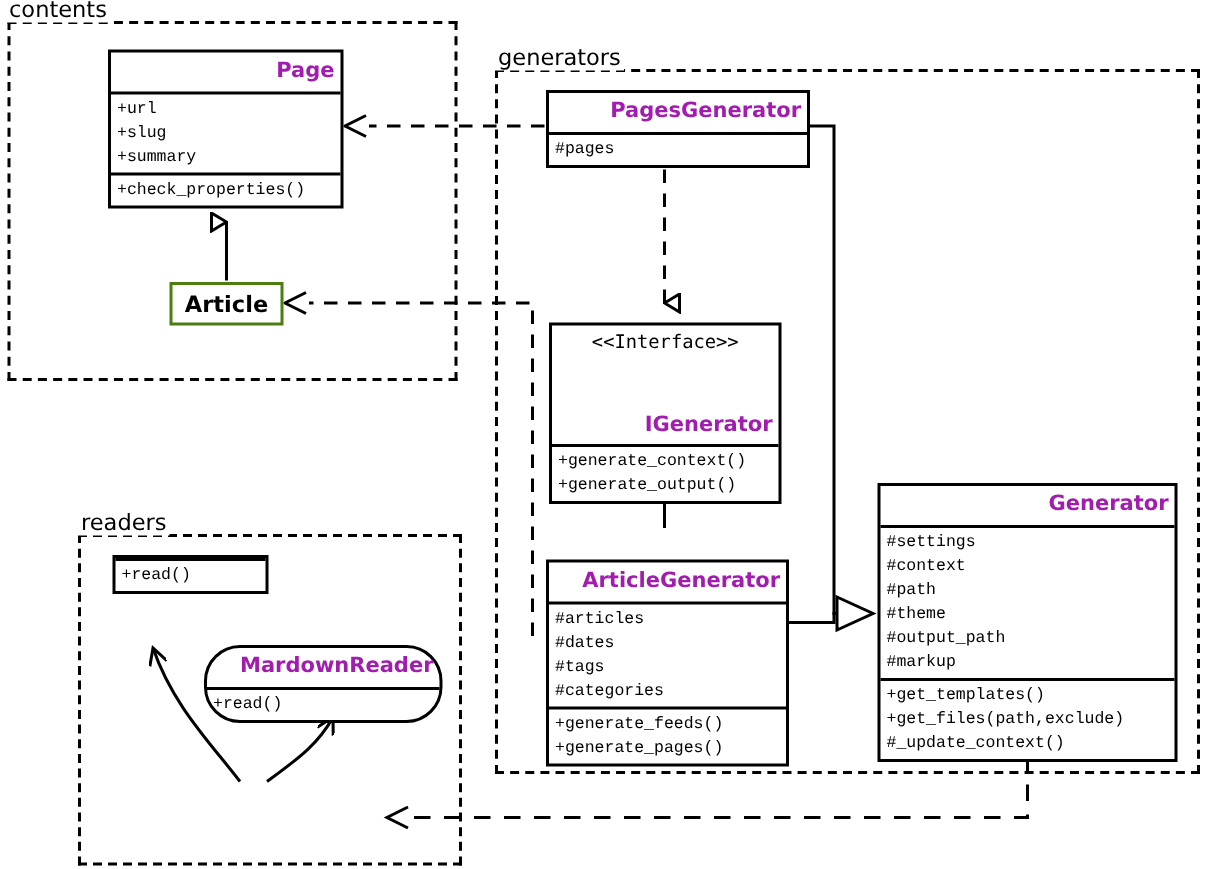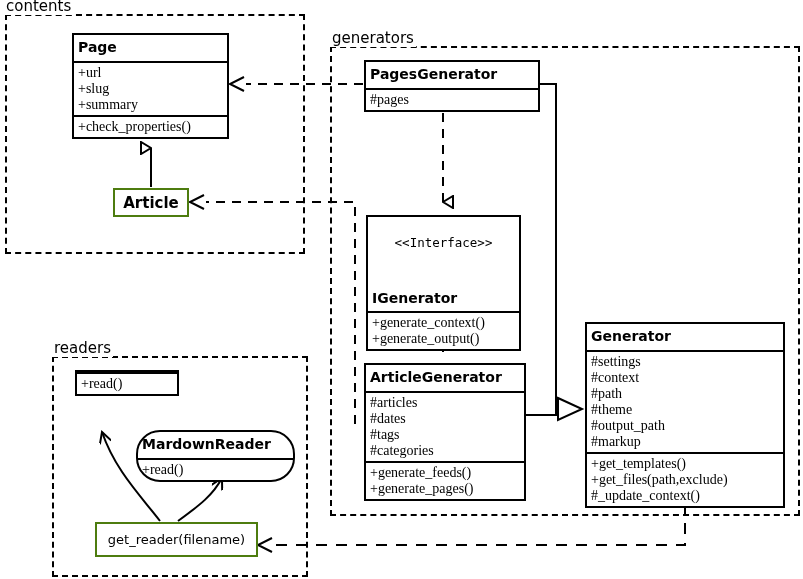--- a/index.html
+++ b/index.html
@@ -45,44 +45,43 @@
 
   
   .uml {
     position: absolute;
     background: #ffffff;
     border: 2px solid #000;
     box-sizing: border-box;
     z-index: 5;
   }
   .uml .name {
-    text-align: left;
+    text-align: right;
     font-weight: bold;
     font-size: 14px;
     font-family: "DejaVu Sans", sans-serif;
     padding: 4px 4px 5px 4px;
     line-height: 17px;
-    color: #000000;
+    color: #a21caf;
   }
   .uml .stereo {
     text-align: center;
     font-weight: normal;
     font-size: 12.5px;
     font-family: "DejaVu Sans Mono", monospace;
     line-height: 16px;
     color: #000;
-    margin-top: 15px;
   }
   .uml .compartment {
     border-top: 2px solid #000;
     padding: 2px 3px 2px 4px;
   }
   .uml .member {
-    font-family: Liberation Serif, serif;
-    font-size: 14px;
+    font-family: Liberation Mono, monospace;
+    font-size: 11px;
     line-height: 16px;
     white-space: pre;
     color: #000;
   }
 
   
   .plainbox {
     position: absolute;
     background: #ffffff;
     border: 2px solid #4d7c0f;
@@ -215,21 +214,21 @@
     <div style="padding:3px 4px 4px 4px;">
       <div class="stereo">&lt;&lt;Interface&gt;&gt;</div>
       <div class="name" style="padding:1px 0 0 0;margin-top:38px;">IGenerator</div>
     </div>
     <div class="compartment">
       <div class="member">+generate_context()</div>
       <div class="member">+generate_output()</div>
     </div>
   </div>
 
-  <div class="uml" style="left:364px;top:363px;width:162px;">
+  <div class="uml" style="left:364px;top:373px;width:162px;">
     <div class="name">ArticleGenerator</div>
     <div class="compartment">
       <div class="member">#articles</div>
       <div class="member">#dates</div>
       <div class="member">#tags</div>
       <div class="member">#categories</div>
     </div>
     <div class="compartment">
       <div class="member">+generate_feeds()</div>
       <div class="member">+generate_pages()</div>
@@ -259,17 +258,14 @@
     </div>
   </div>
 
   <div class="uml" style="left:136px;top:430px;width:159px;border-radius:24px;">
     <div class="name">MardownReader</div>
     <div class="compartment">
       <div class="member">+read()</div>
     </div>
   </div>
 
-  <div class="plainbox" style="left:95px;top:522px;width:163px;height:35px;">
-    <span class="label">get_reader(filename)</span>
-  </div>
 
 </div>
 
 </body></html>

